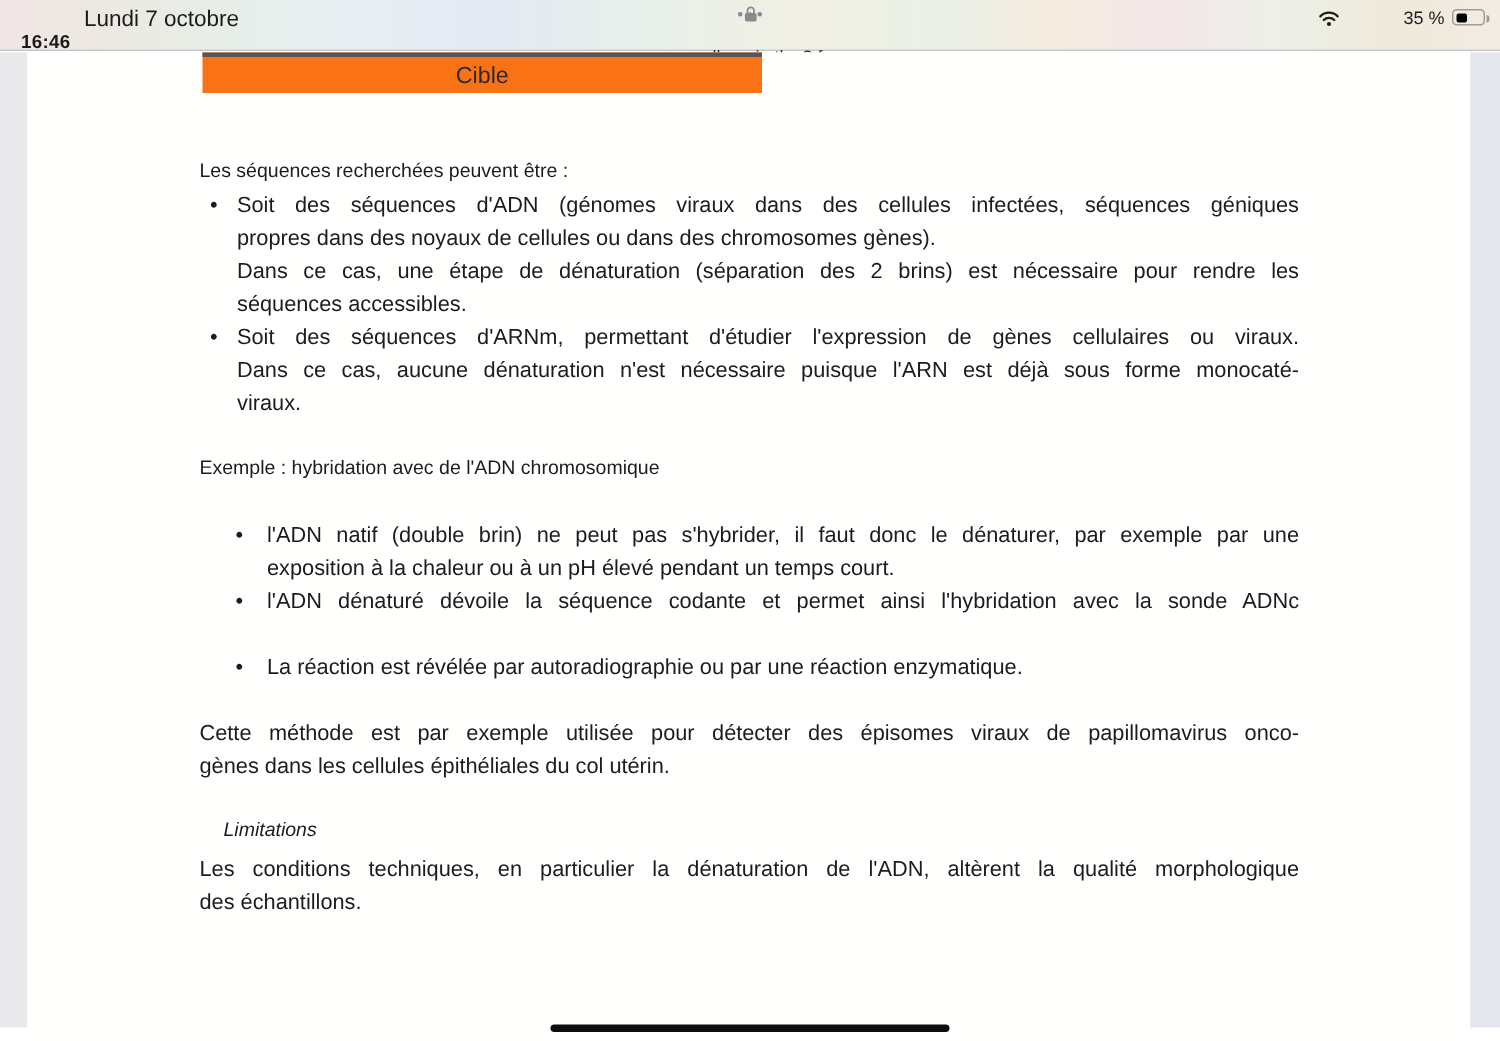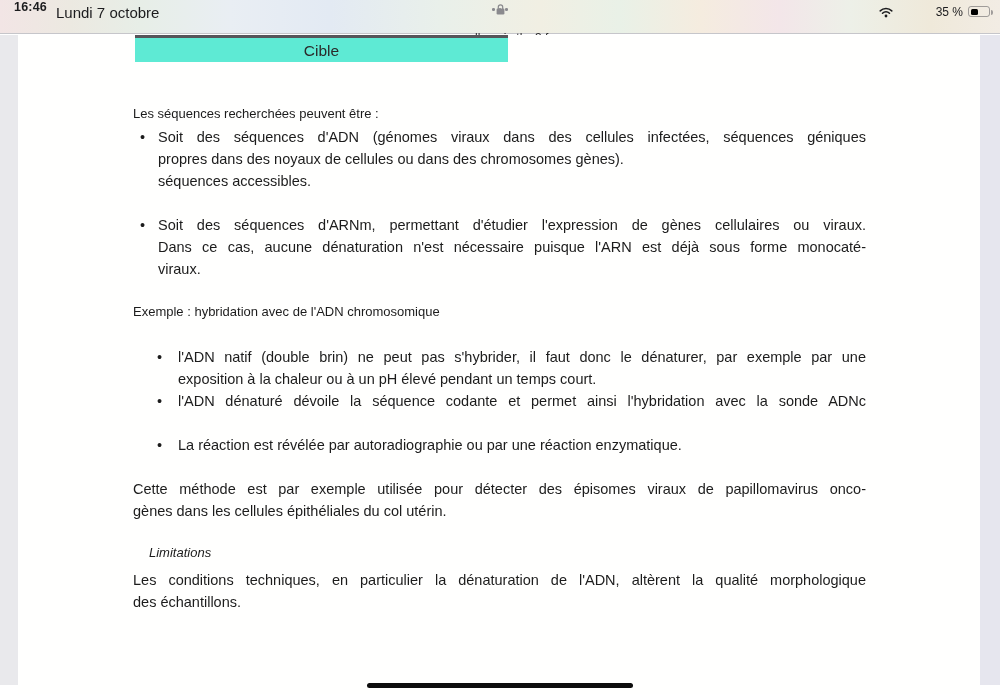--- a/index.html
+++ b/index.html
@@ -14,21 +14,21 @@
   
   .chrome {
     position: absolute; top: 0; left: 0; width: 1000px; height: 34px;
     background: linear-gradient(90deg,
       #f2e5e5 0%, #ece9e1 7%, #e7eee7 14%, #e9eef3 23%, #e3eaf3 33%,
       #e9f0ea 44%, #f1efe3 54%, #e9f1e7 62%, #f5ecdf 70%, #f3e6e9 78%,
       #edf0e8 85%, #efe9da 93%, #f2ece4 100%);
     border-bottom: 1px solid #c6c6ca;
   }
   .clock {
-    position: absolute; left: 14px; top: 0;
+    position: absolute; left: 14px; top: 21px;
     font-size: 12.5px; font-weight: bold; color: #1c1c1e; letter-spacing: .2px; text-align: right;
   }
   .date-label {
     position: absolute; left: 56px; top: 4px;
     font-size: 15px; font-weight: normal; color: #1c1c1e;
   }
   .mt-dots {
     position: absolute; left: 492px; top: 8px; display: flex; gap: 4px;
   }
   .mt-dots i { width: 2.6px; height: 2.6px; border-radius: 50%; background: #8a8a8f; }
@@ -57,21 +57,21 @@
 
   
   .viewer { position: absolute; top: 35px; left: 0; right: 0; bottom: 0; background: #ffffff; }
   .strip-left  { position: absolute; left: 0;  top: 0; bottom: 9px; width: 18px; background: #e9e9ec; }
   .strip-right { position: absolute; right: 0; top: 0; bottom: 9px; width: 20px; background: #e6e6ee; }
   .page { position: absolute; left: 18px; top: 0; width: 962px; bottom: 0; background: #fffffe; }
 
   
   .figure {
     position: absolute; left: 117px; top: 0; width: 373px; height: 27px;
-    background: #5eead4; border-top: 3px solid #56565a;
+    background: #f97316; border-top: 3px solid #56565a;
   }
   .figure-caption {
     text-align: center; font-size: 15.5px; color: #2b2b2b; line-height: 25px;
     font-family: "Liberation Sans", sans-serif;
   }
 
   
   .tblock { position: absolute; color: #1c1c1c; font-size: 14.5px; overflow: hidden; }
   .line { height: 22px; line-height: 22px; }
   .j { text-align: justify; text-align-last: justify; }
@@ -136,20 +136,21 @@
     <div class="figure">
       <div class="figure-caption">Cible</div>
     </div>
 
     <div class="tblock h" style="left:115px; top:68px; width:733px;">Les séquences recherchées peuvent être :</div>
 
     <div class="bullet" style="left:122px; top:91px;">•</div>
     <div class="tblock" style="left:140px; top:91px; width:708px;">
       <div class="line j">Soit des séquences d'ADN (génomes viraux dans des cellules infectées, séquences géniques</div>
       <div class="line">propres dans des noyaux de cellules ou dans des chromosomes gènes).</div>
+      <div class="line j">Dans ce cas, une étape de dénaturation (séparation des 2 brins) est nécessaire pour rendre les</div>
       <div class="line">séquences accessibles.</div>
     </div>
 
     <div class="bullet" style="left:122px; top:179px;">•</div>
     <div class="tblock" style="left:140px; top:179px; width:708px;">
       <div class="line j">Soit des séquences d'ARNm, permettant d'étudier l'expression de gènes cellulaires ou viraux.</div>
       <div class="line j">Dans ce cas, aucune dénaturation n'est nécessaire puisque l'ARN est déjà sous forme monocaté-</div>
       <div class="line">viraux.</div>
     </div>
 

